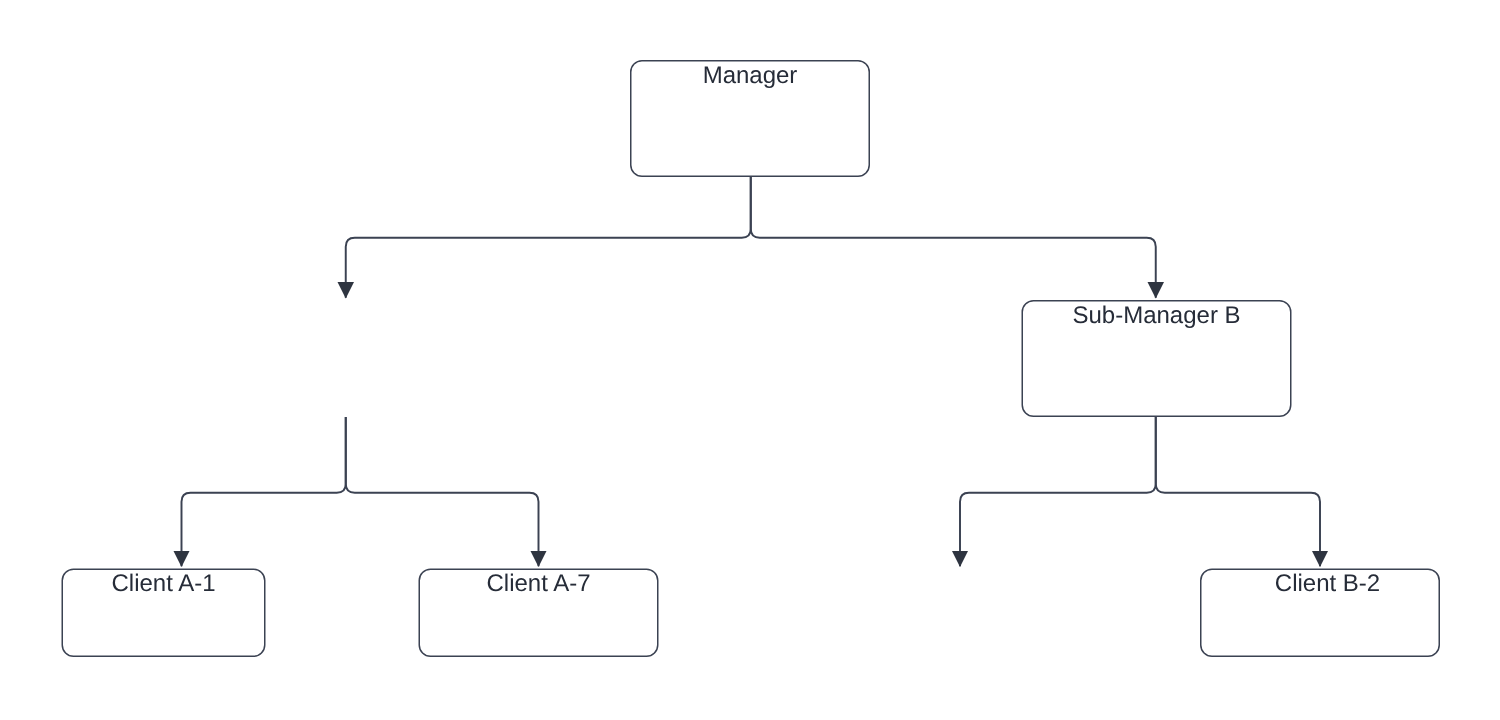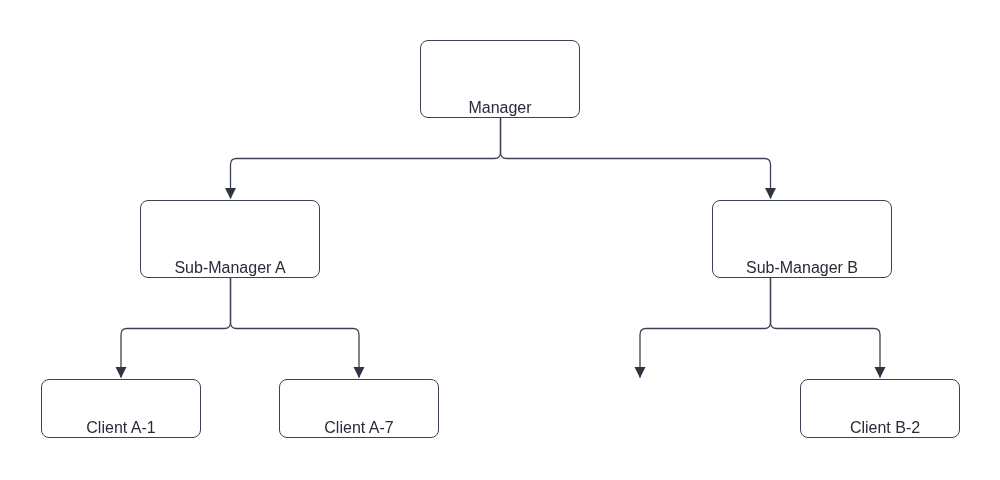--- a/index.html
+++ b/index.html
@@ -32,31 +32,31 @@
     stroke:var(--connector);
     stroke-width:1.3;
   }
   .node{
     position:absolute;
     box-sizing:border-box;
     background:var(--node-fill);
     border:1px solid var(--node-border);
     border-radius:8px;
     display:flex;
-    align-items:flex-end;
+    align-items:flex-start;
     justify-content:center;
     color:var(--text);
     font-size:16px;
     line-height:1.2;
     text-align:center;
   }
   .node--manager {left:420px; top:40px;  width:160px; height:78px;}
   .node--sub-a   {left:140px; top:200px; width:180px; height:78px;}
-  .node--sub-b   {left:712px; top:200px; width:180px; height:78px;}
-  .node--client-a1{left:41px;  top:379px; width:160px; height:59px;}
+  .node--sub-b   {left:681px; top:200px; width:180px; height:78px;}
+  .node--client-a1{left:41px;  top:379px; width:136px; height:59px;}
   .node--client-a2{left:279px; top:379px; width:160px; height:59px;}
   .node--client-b1{left:560px; top:379px; width:160px; height:59px;}
   .node--client-b2{left:800px; top:379px; width:160px; height:59px;padding-left:10px;}
 </style>
 </head>
 <body>
 
 <div class="canvas">
 
   <svg class="edges" viewBox="0 0 1000 480" xmlns="http://www.w3.org/2000/svg">
@@ -70,23 +70,20 @@
     <path class="edge" d="M230.5,278 V322.5 Q230.5,328.5 224.5,328.5 H127 Q121,328.5 121,334.5 V377.5" marker-end="url(#arrow)"></path>
     <path class="edge" d="M230.5,278 V322.5 Q230.5,328.5 236.5,328.5 H353 Q359,328.5 359,334.5 V377.5" marker-end="url(#arrow)"></path>
     <path class="edge" d="M770.5,278 V322.5 Q770.5,328.5 764.5,328.5 H646 Q640,328.5 640,334.5 V377.5" marker-end="url(#arrow)"></path>
     <path class="edge" d="M770.5,278 V322.5 Q770.5,328.5 776.5,328.5 H874 Q880,328.5 880,334.5 V377.5" marker-end="url(#arrow)"></path>
   </svg>
 
   <div class="node node--manager">
     <span>Manager</span>
   </div>
 
-  <div class="node node--sub-a">
-    <span>Sub-Manager A</span>
-  </div>
 
   <div class="node node--sub-b">
     <span>Sub-Manager B</span>
   </div>
 
   <div class="node node--client-a1">
     <span>Client A-1</span>
   </div>
 
   <div class="node node--client-a2">

